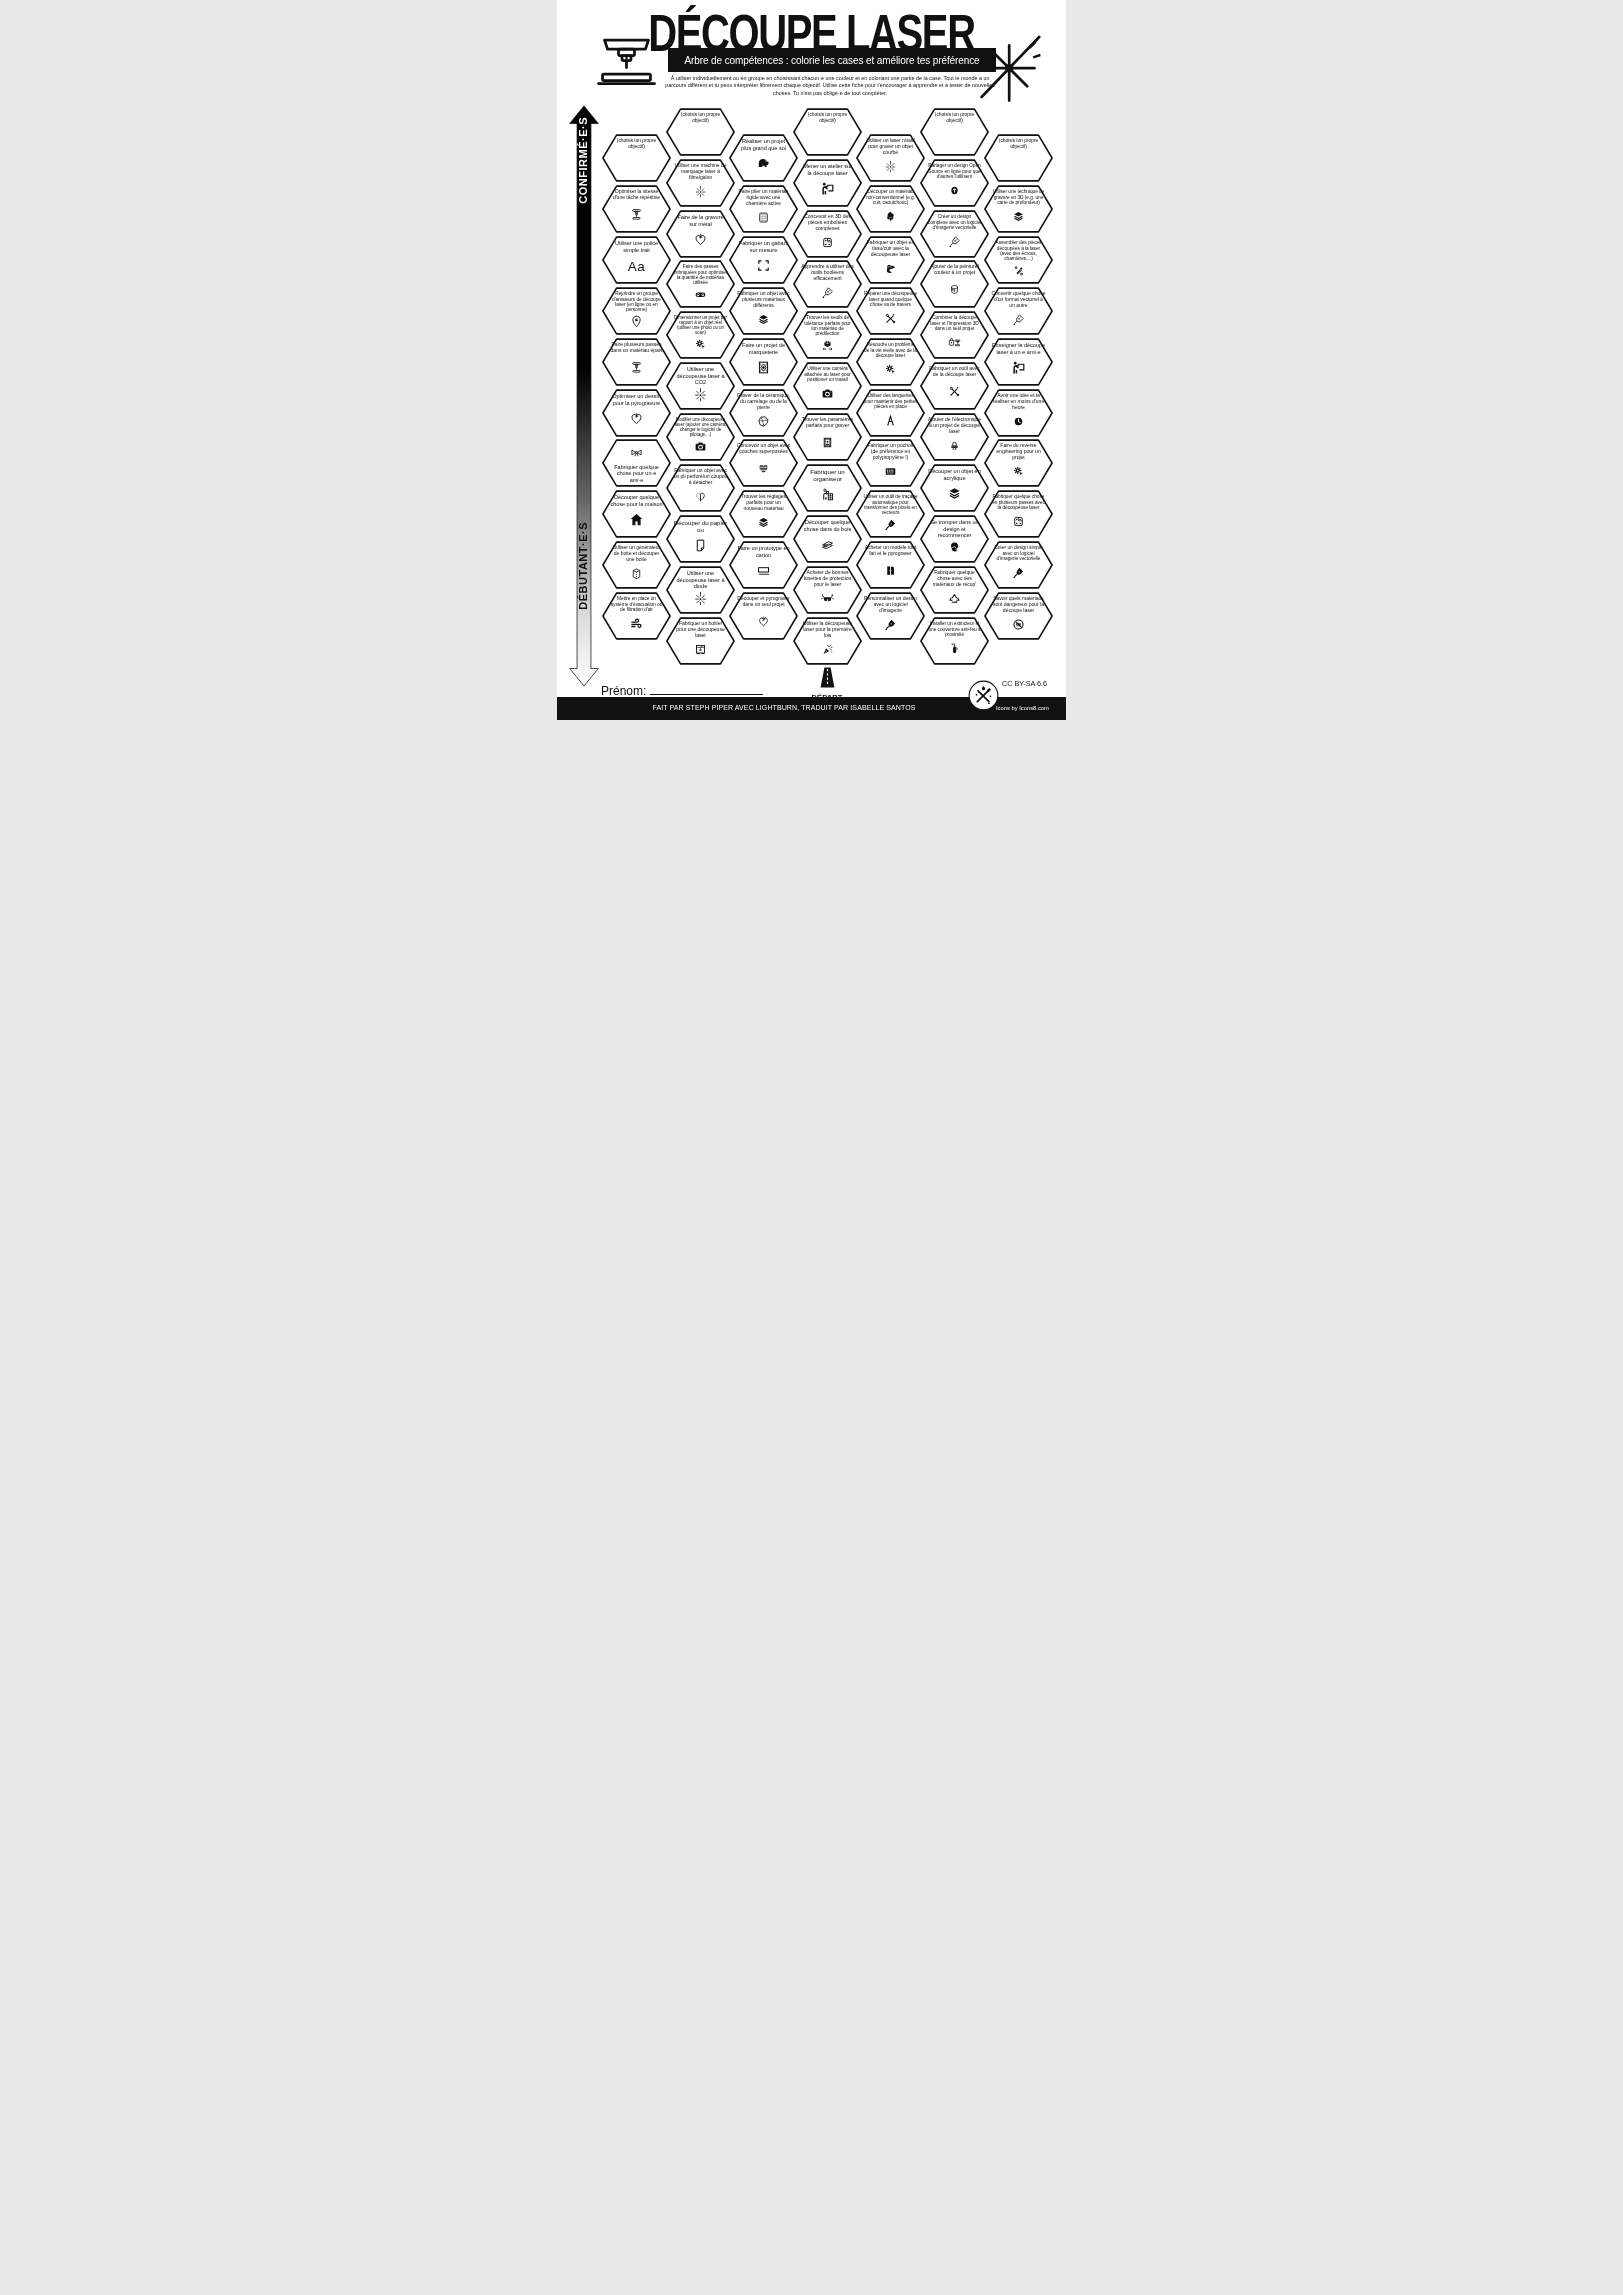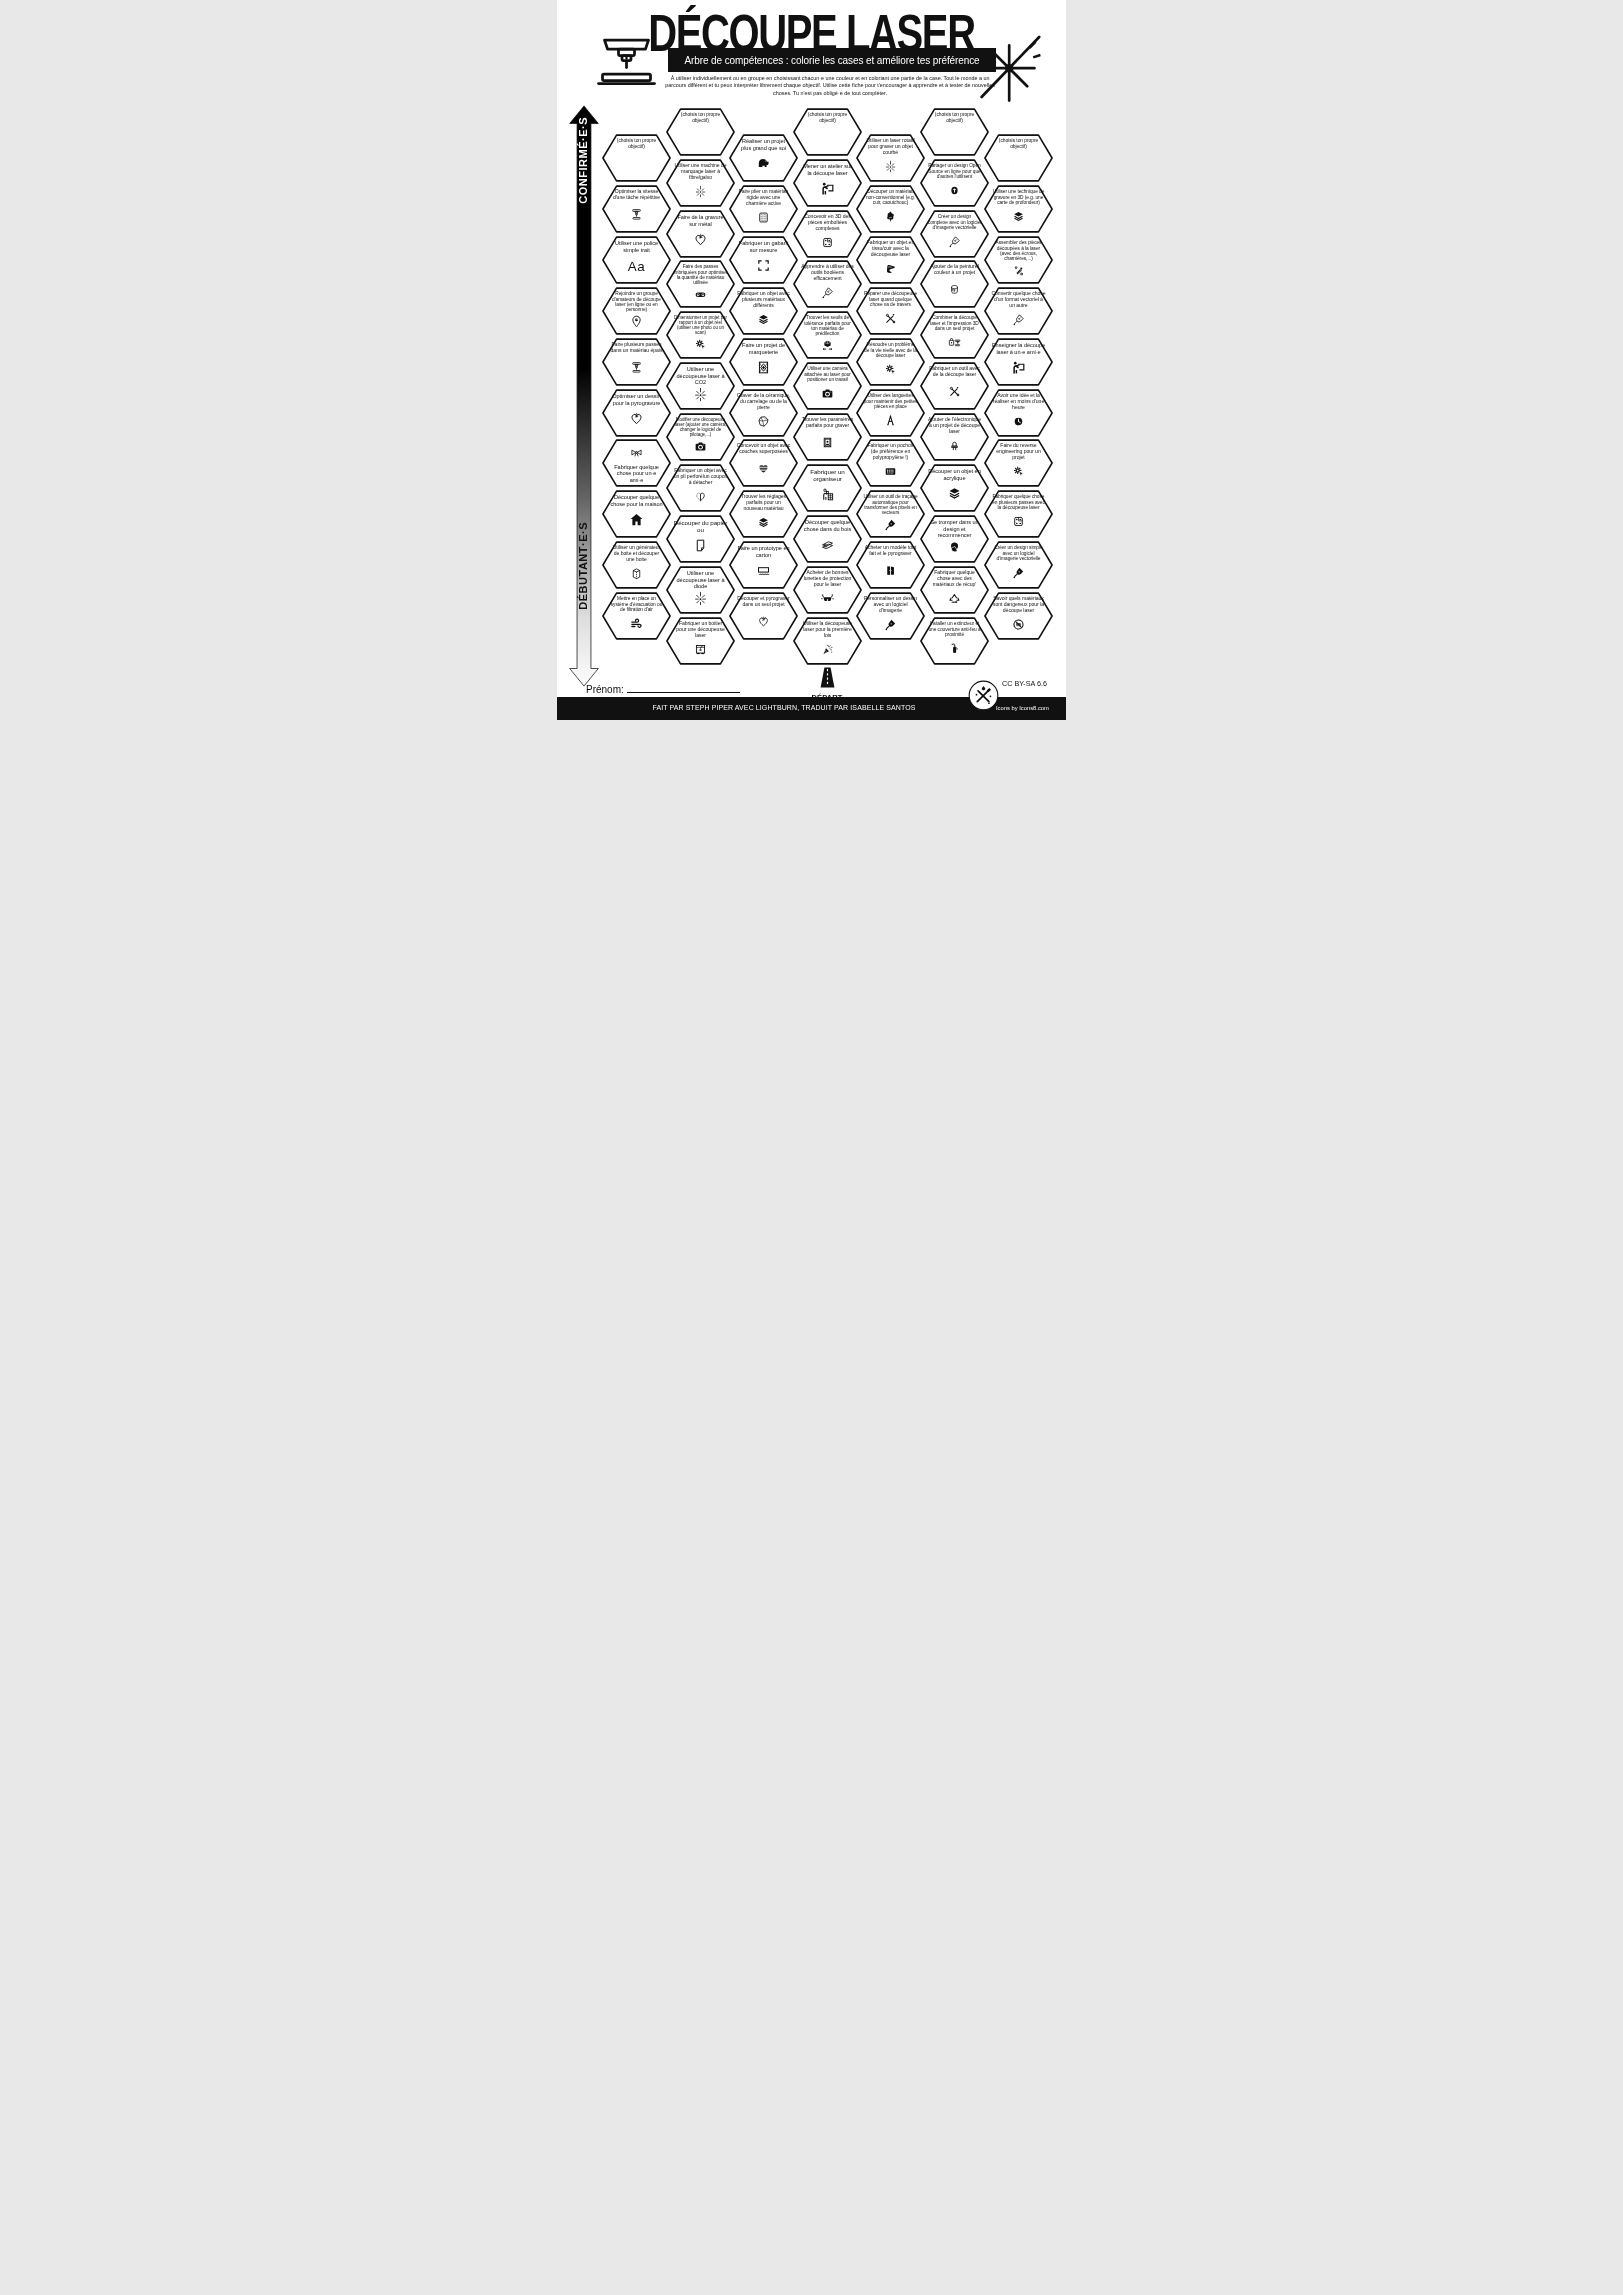--- a/index.html
+++ b/index.html
@@ -21,21 +21,21 @@
   #axis-bottom-label{left:20px;top:522px;color:#111;}
   
   .hex{position:absolute;width:69px;height:48px;}
   .hexbg{position:absolute;left:0;top:0;width:100%;height:100%;}
   .hex .content{position:absolute;left:0;top:0;right:0;bottom:0;display:flex;flex-direction:column;
                 align-items:center;text-align:center;padding:4.2px 7.4px 3.2px;box-sizing:border-box;}
   .hex .lbl{line-height:1.13;letter-spacing:-0.05px;}
   .hex .icw{flex:1;display:flex;align-items:center;justify-content:center;min-height:0;}
   .aa{font-size:13.4px;font-weight:400;letter-spacing:0.5px;}
   
-  #prenom{position:absolute;left:29px;top:684px;font-size:10px;}
+  #prenom{position:absolute;left:44px;top:684px;font-size:12px;}
   #prenom-line{display:inline-block;width:113px;border-bottom:1.2px solid #111;height:6.5px;}
   #depart{position:absolute;left:248px;top:665px;width:44px;text-align:center;}
   #depart-label{font-weight:700;font-size:7.4px;letter-spacing:0.2px;margin-top:0.5px;}
   #license{position:absolute;left:445px;top:679px;font-size:7.2px;}
   #badge{position:absolute;left:411px;top:680px;z-index:2;}
   #bar{position:absolute;left:0;top:697px;width:509px;height:23px;background:#111;}
   #credit{position:absolute;left:28px;top:704px;width:398px;text-align:center;color:#fff;font-size:7px;letter-spacing:0.1px;}
   #icons-credit{position:absolute;left:439px;top:705px;color:#fff;font-size:5.8px;}
 </style>
 </head>

